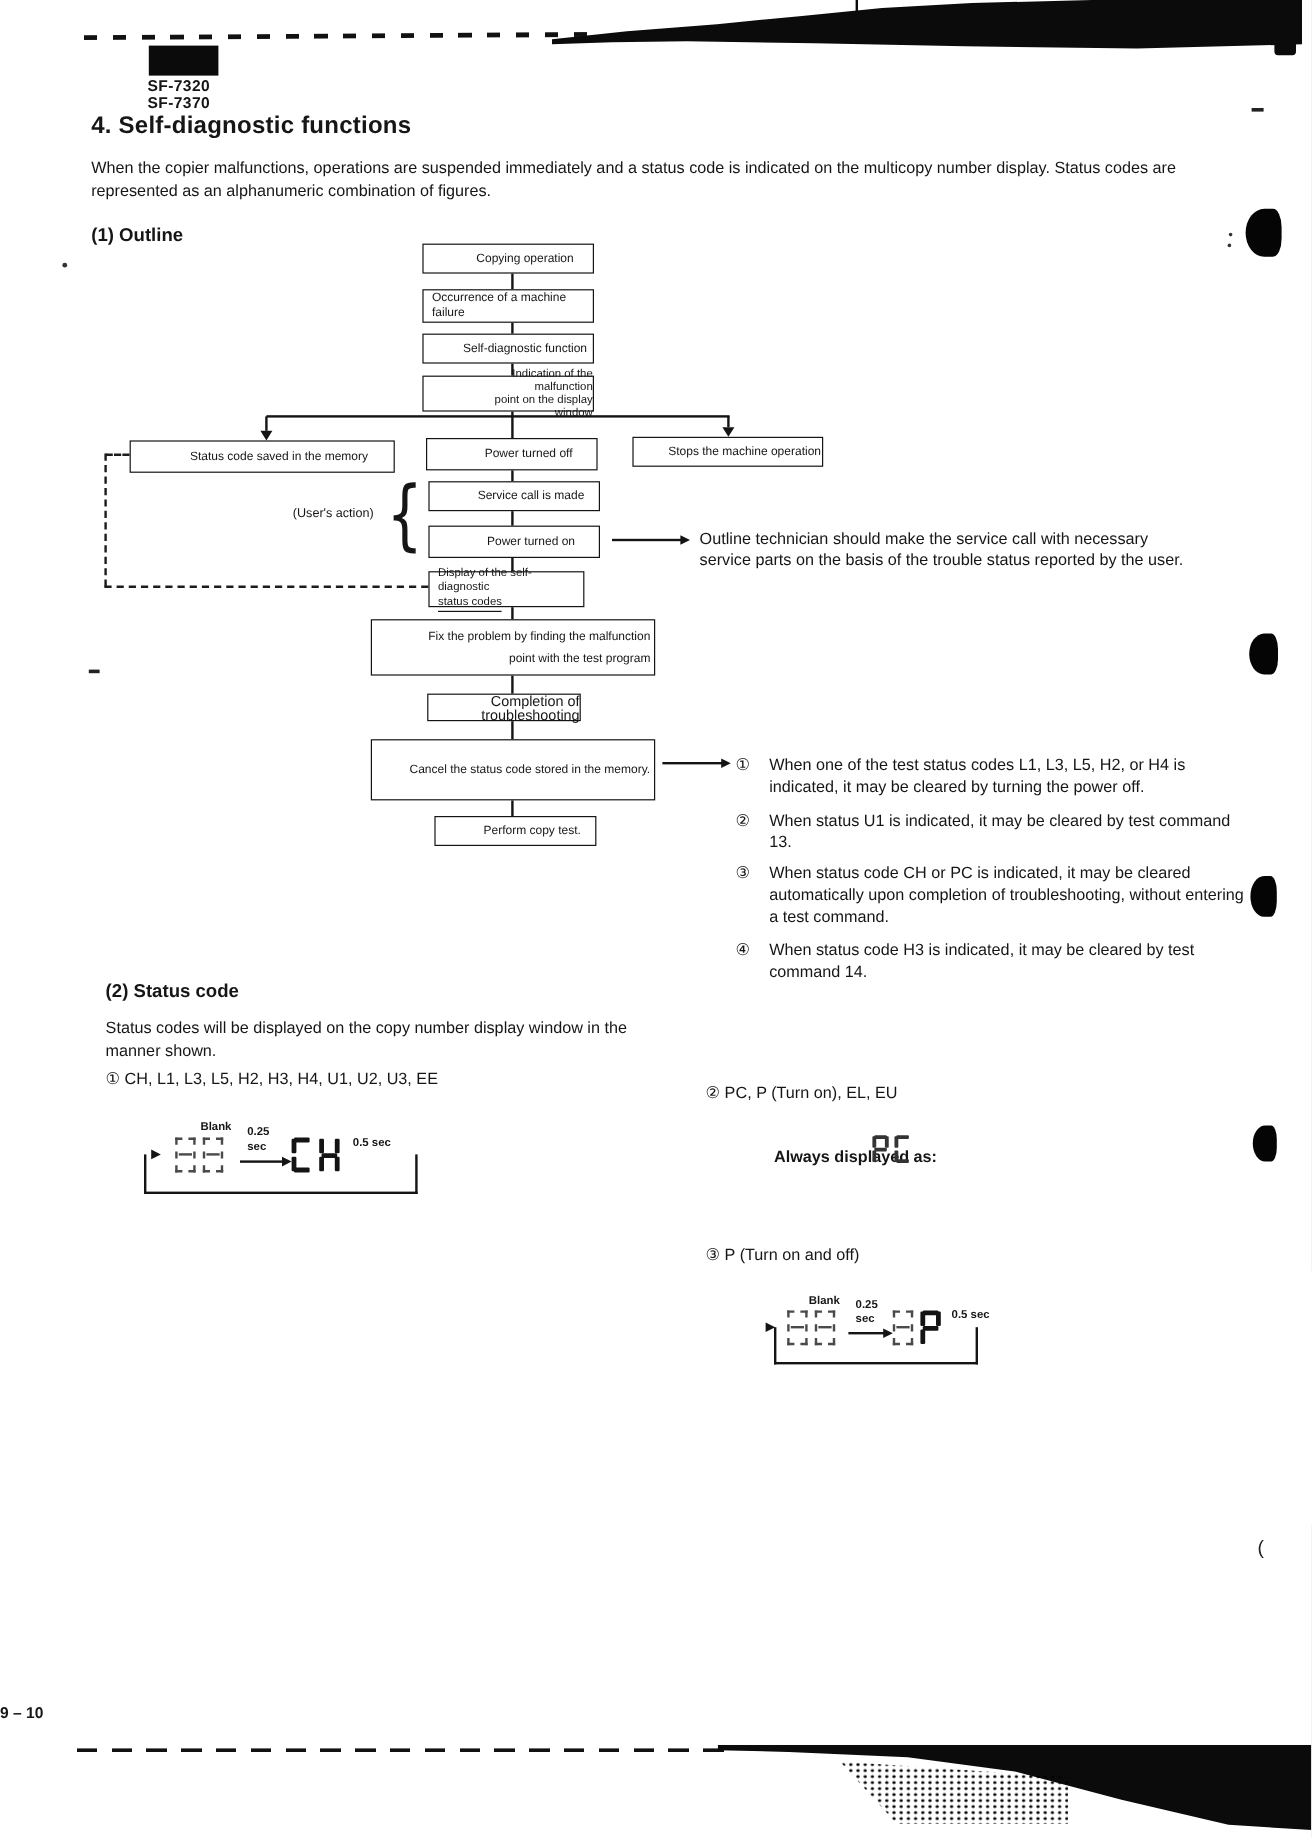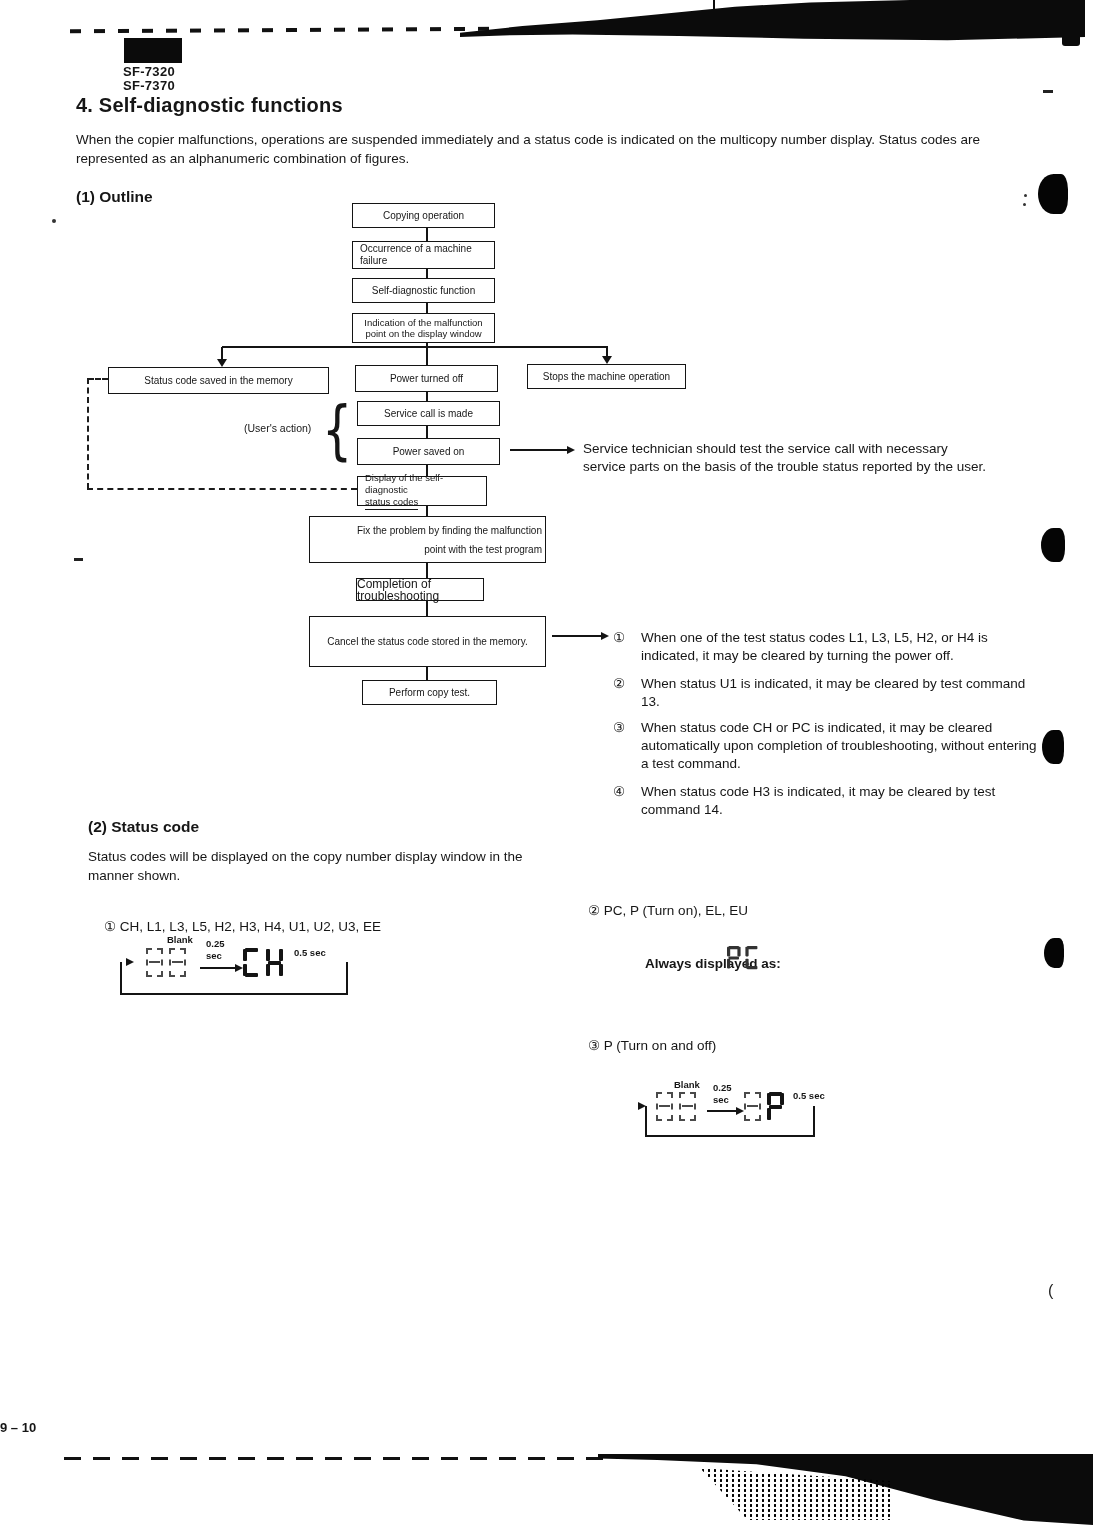--- a/index.html
+++ b/index.html
@@ -15,21 +15,21 @@
   
   .models{font-size:13px;font-weight:bold;line-height:13.5px;letter-spacing:.3px;}
   .h1{font-size:20px;font-weight:bold;letter-spacing:.2px;}
   .h2{font-size:15.5px;font-weight:bold;}
   .body-t{font-size:13.5px;line-height:19px;}
   .note-t{font-size:13.5px;line-height:18px;}
   .small-b{font-size:9.5px;font-weight:bold;}
   .footer-t{font-size:13px;}
   
   .fbox{position:absolute;border:1.6px solid #141414;background:#fff;display:flex;flex-direction:column;
-        align-items:center;justify-content:center;text-align:left;font-size:10px;line-height:12px;box-sizing:border-box;}
+        align-items:center;justify-content:center;text-align:right;font-size:10px;line-height:12px;box-sizing:border-box;padding-left:28px;}
   .fbox.left{align-items:flex-start;text-align:left;padding-left:7px;padding-right:3px;}
   .vline{position:absolute;width:2px;background:#141414;}
   .hline{position:absolute;height:2px;background:#141414;}
   .hline.arrow::after{content:"";position:absolute;right:-7px;top:-3px;width:0;height:0;
         border-top:4px solid transparent;border-bottom:4px solid transparent;border-left:8px solid #141414;}
   .tri-down{position:absolute;width:0;height:0;border-left:5px solid transparent;border-right:5px solid transparent;border-top:8px solid #141414;}
   .tri-right{position:absolute;width:0;height:0;border-top:4px solid transparent;border-bottom:4px solid transparent;border-left:8px solid #141414;}
   .dash-h{position:absolute;border-top:2px dashed #1c1c1c;}
   .dash-v{position:absolute;border-left:2px dashed #1c1c1c;}
   .brace{font-family:"DejaVu Sans", sans-serif;font-size:56px;font-weight:400;transform:scaleY(1.15) scaleX(.85);transform-origin:top left;}
@@ -105,21 +105,21 @@
   <div class="fbox" style="left:355px;top:365px;width:143px;height:27px;">
     <span>Power turned off</span>
   </div>
   <div class="fbox" style="left:527px;top:364px;width:159px;height:25px;">
     <span>Stops the machine operation</span>
   </div>
   <div class="fbox" style="left:357px;top:401px;width:143px;height:25px;">
     <span>Service call is made</span>
   </div>
   <div class="fbox" style="left:357px;top:438px;width:143px;height:27px;">
-    <span>Power saved on</span>
+    <span>Power turned on</span>
   </div>
   <div class="fbox left" style="left:357px;top:476px;width:130px;height:30px;font-size:9.5px;line-height:12px;">
     <span>Display of the self-diagnostic</span>
     <span class="ul">status codes</span>
   </div>
   <div class="fbox left" style="left:309px;top:516px;width:237px;height:47px;line-height:19px;padding-left:15px;align-items:flex-end;">
     <span>Fix the problem by finding the malfunction</span>
     <span>point with the test program</span>
   </div>
   <div class="fbox" style="left:356px;top:578px;width:128px;height:23px;font-size:12px;">
@@ -151,21 +151,21 @@
 
   <div class="dash-h" style="left:88px;top:378px;width:20px;"></div>
   <div class="dash-v" style="left:87px;top:378px;height:111px;"></div>
   <div class="dash-h" style="left:87px;top:488px;width:270px;"></div>
 
   <div class="abs brace" style="left:322px;top:392px;">{</div>
   <div class="abs" style="left:244px;top:422px;font-size:10.5px;">(User's action)</div>
 
   <div class="hline arrow" style="left:510px;top:449px;width:58px;"></div>
   <div class="abs note-t" style="left:583px;top:440px;width:450px;">
-    <div>Service technician should test the service call with necessary</div>
+    <div>Outline technician should make the service call with necessary</div>
     <div>service parts on the basis of the trouble status reported by the user.</div>
   </div>
 
   <div class="hline arrow" style="left:552px;top:635px;width:50px;"></div>
 
   <div class="note-row" style="left:613px;top:629px;">
     <span class="note-num">①</span>
     <span class="note-text note-t">When one of the test status codes L1, L3, L5, H2, or H4 is indicated, it may be cleared by turning the power off.</span>
   </div>
   <div class="note-row" style="left:613px;top:675px;">
@@ -176,21 +176,21 @@
     <span class="note-num">③</span>
     <span class="note-text note-t">When status code CH or PC is indicated, it may be cleared automatically upon completion of troubleshooting, without entering a test command.</span>
   </div>
   <div class="note-row" style="left:613px;top:783px;">
     <span class="note-num">④</span>
     <span class="note-text note-t">When status code H3 is indicated, it may be cleared by test command 14.</span>
   </div>
 
   <div class="abs h2" style="left:88px;top:818px;">(2) Status code</div>
   <div class="abs body-t" style="left:88px;top:847px;width:452px;">Status codes will be displayed on the copy number display window in the manner shown.</div>
-  <div class="abs body-t" style="left:104px;top:889px;margin-top:28px;">① CH, L1, L3, L5, H2, H3, H4, U1, U2, U3, EE</div>
+  <div class="abs body-t" style="left:88px;top:889px;">① CH, L1, L3, L5, H2, H3, H4, U1, U2, U3, EE</div>
 
   <div class="abs small-b" style="left:167px;top:934px;">Blank</div>
   <div class="seg-row" style="left:146px;top:948px;">
       <span class="seg-blank"></span>
       <span class="seg-blank"></span>
     </div>
   <div class="abs small-b" style="left:206px;top:938px;">0.25</div>
   <div class="abs small-b" style="left:206px;top:950px;">sec</div>
   <div class="hline arrow" style="left:200px;top:967px;width:36px;"></div>
   <div class="seg-row" style="left:243px;top:948px;">

